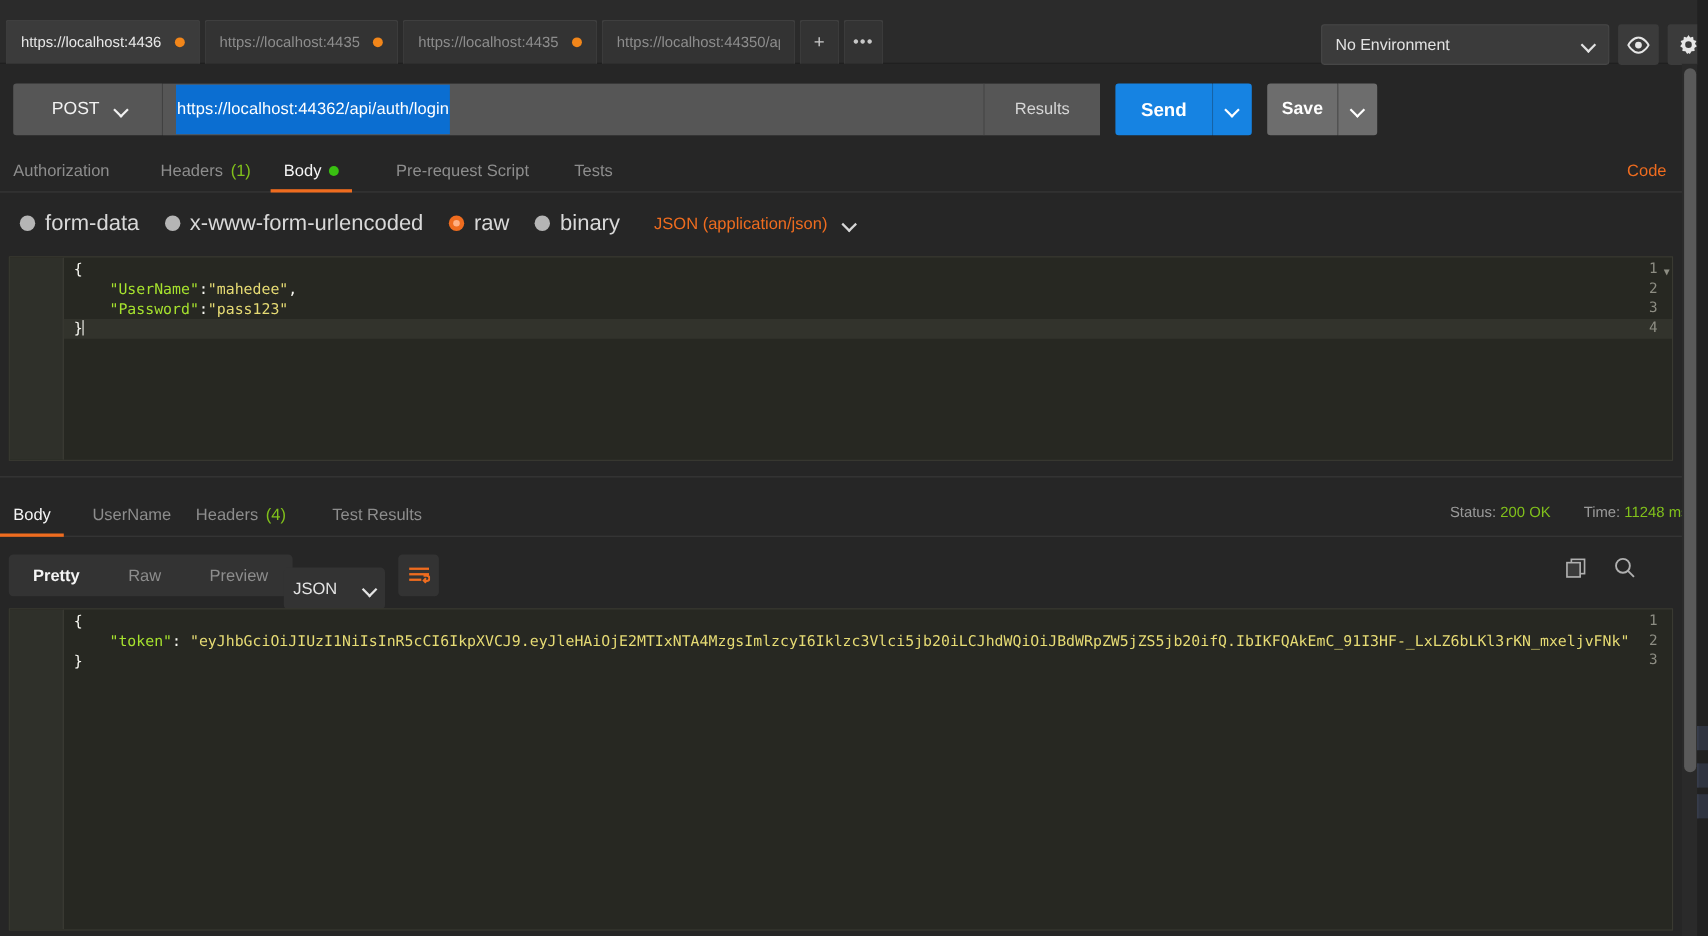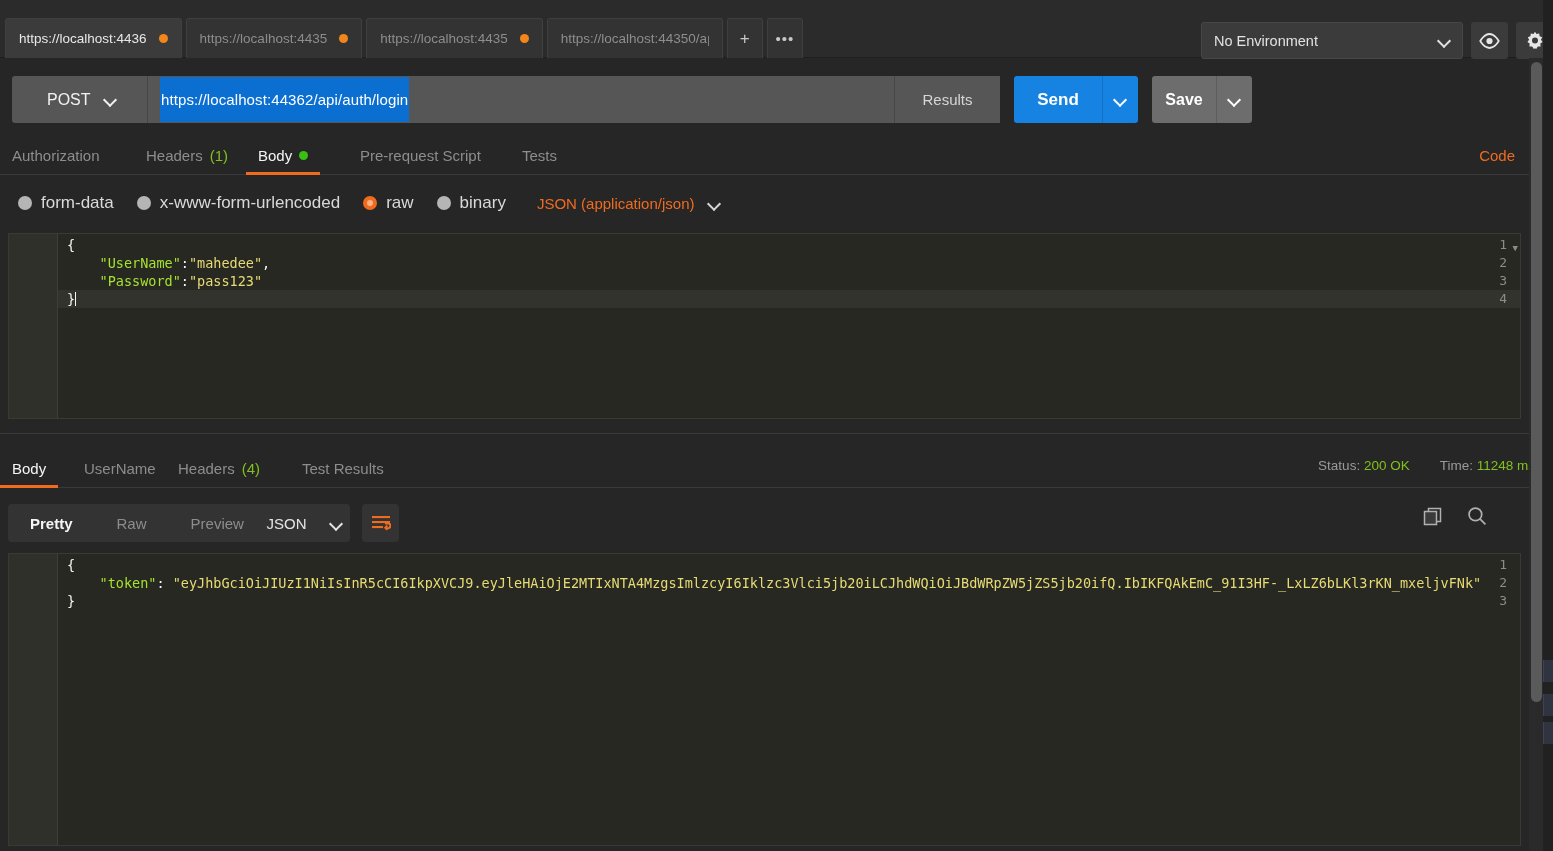--- a/index.html
+++ b/index.html
@@ -139,21 +139,21 @@
     display: flex; align-items: center; color: #ef6c1f; font-size: 15px; cursor: pointer;
   }
 
   
   .bodytype {
     position: absolute; left: 0; top: 182px; width: 1533px; height: 42px;
     display: flex; align-items: center; padding-left: 18px; gap: 0;
   }
   .radio-item {
     display: flex; align-items: center; gap: 9px;
-    color: #d9d9d9; font-size: 17px; cursor: pointer; margin-right: 23px;
+    color: #d9d9d9; font-size: 20px; cursor: pointer; margin-right: 23px;
   }
   .rad {
     width: 14px; height: 14px; border-radius: 50%;
     background: #b5b5b5; position: relative;
   }
   .rad.on { background: #ef6c1f; }
   .rad.on::after {
     content: ""; position: absolute; left: 4px; top: 4px;
     width: 6px; height: 6px; border-radius: 50%; background: #ffb083;
   }
@@ -222,21 +222,21 @@
     background: #333333; border-radius: 4px;
     display: flex; align-items: center;
   }
   .seg > div {
     padding: 0 22px; height: 38px;
     display: flex; align-items: center;
     font-size: 15px; color: #8d8d8d; cursor: pointer;
   }
   .seg > div.on { color: #f5f5f5; font-weight: bold; }
   .fmt-sel {
-    position: absolute; left: 258px; top: 4px; height: 38px; width: 92px;
+    position: absolute; left: 258px; top: 16px; height: 38px; width: 92px;
     background: #333333; border-radius: 4px;
     display: flex; align-items: center; justify-content: center; gap: 24px;
     color: #e4e4e4; font-size: 15px; cursor: pointer;
   }
   .wrap-btn {
     position: absolute; left: 362px; top: 4px; height: 38px; width: 37px;
     background: #333333; border-radius: 4px;
     display: flex; align-items: center; justify-content: center; cursor: pointer;
   }
   .resp-icons {

